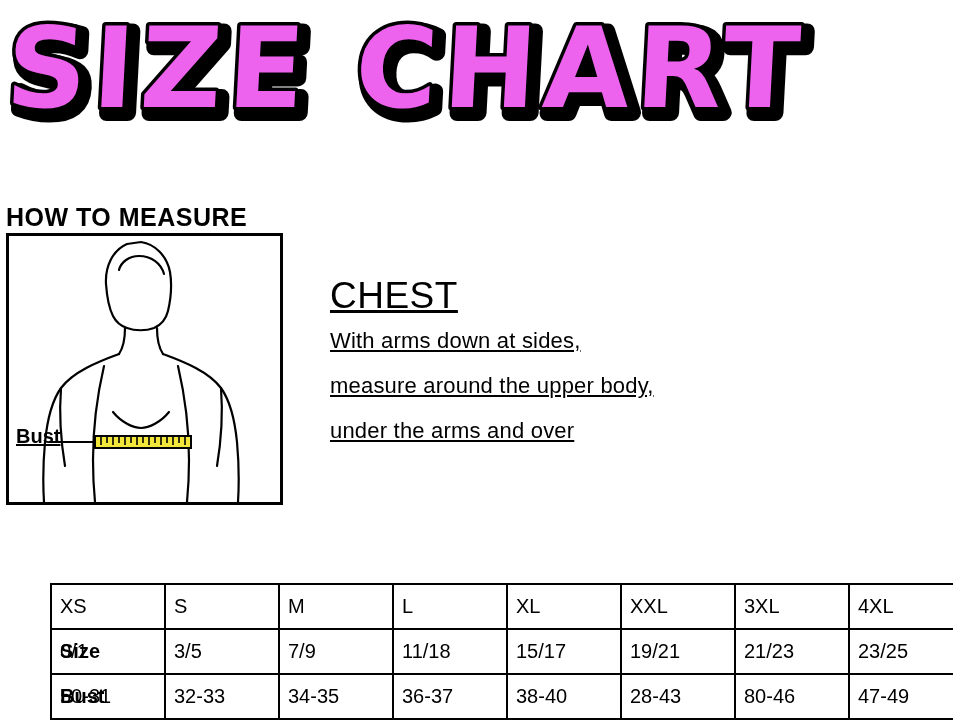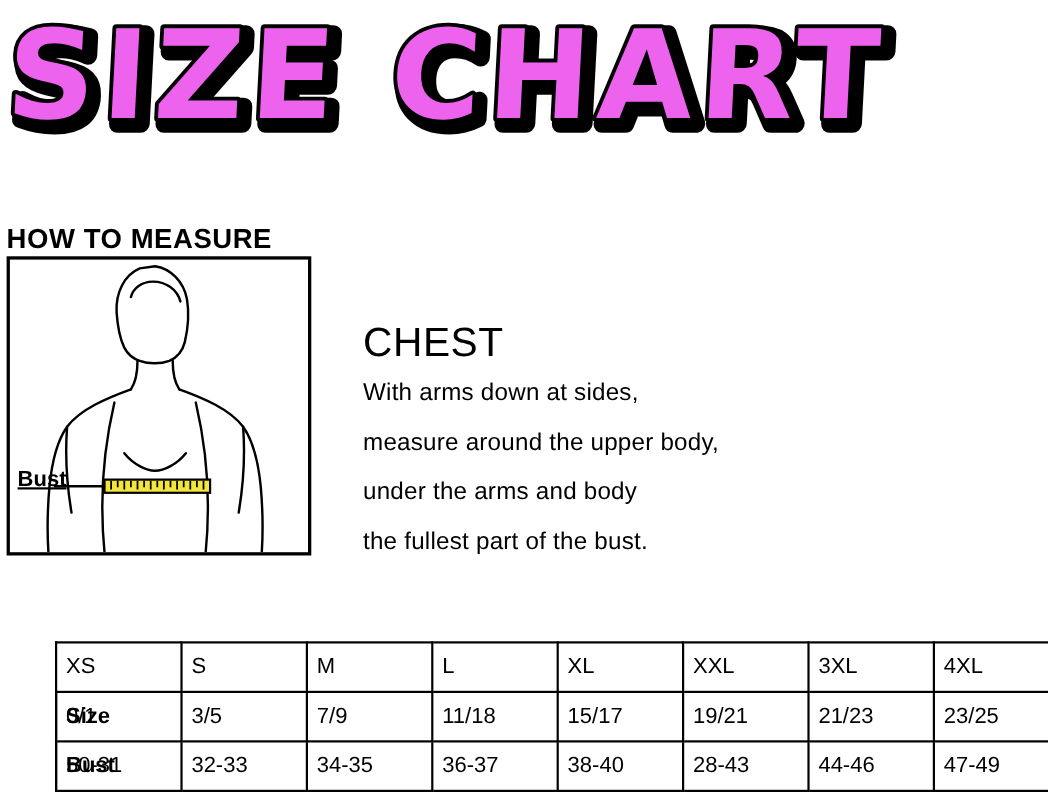--- a/index.html
+++ b/index.html
@@ -59,22 +59,23 @@
     font-size: 20px;
     font-weight: bold;
     text-decoration: underline;
     z-index: 5;
   }
 
   
   .chest-block {
     position: absolute;
     left: 330px;
-    top: 290px;
+    top: 274px;
     width: 610px;
+    text-decoration: underline;
   }
   .chest-title {
     font-size: 37px;
     font-weight: normal;
     line-height: 44px;
     letter-spacing: 0.5px;
   }
   .chest-text {
     font-size: 22px;
     line-height: 45px;
@@ -169,22 +170,21 @@
       <line x1="40" y1="206" x2="86" y2="206" stroke="#000" stroke-width="2.2"></line>
     </g>
   </svg>
 </div>
 <div class="bust-label">Bust</div>
 
 <div class="chest-block">
   <div class="chest-title">CHEST</div>
   <div class="chest-text">With arms down at sides,</div>
   <div class="chest-text">measure around the upper body,</div>
-  <div class="chest-text">under the arms and body</div>
-  <div class="chest-text">the fullest part of the bust.</div>
+  <div class="chest-text">under the arms and over</div>
 </div>
 
 <table class="size-table">
   <tbody>
     <tr>
       <td class="corner-blank"></td>
       <td class="col-head">XS</td>
       <td class="col-head">S</td>
       <td class="col-head">M</td>
       <td class="col-head">L</td>
@@ -205,17 +205,17 @@
       <td class="col-cell">23/25</td>
     </tr>
     <tr>
       <td class="rowhead">Bust</td>
       <td class="col-cell">50-31</td>
       <td class="col-cell">32-33</td>
       <td class="col-cell">34-35</td>
       <td class="col-cell">36-37</td>
       <td class="col-cell">38-40</td>
       <td class="col-cell">28-43</td>
-      <td class="col-cell">44-46</td>
+      <td class="col-cell">80-46</td>
       <td class="col-cell">47-49</td>
     </tr>
   </tbody>
 </table>
 
 </body></html>

